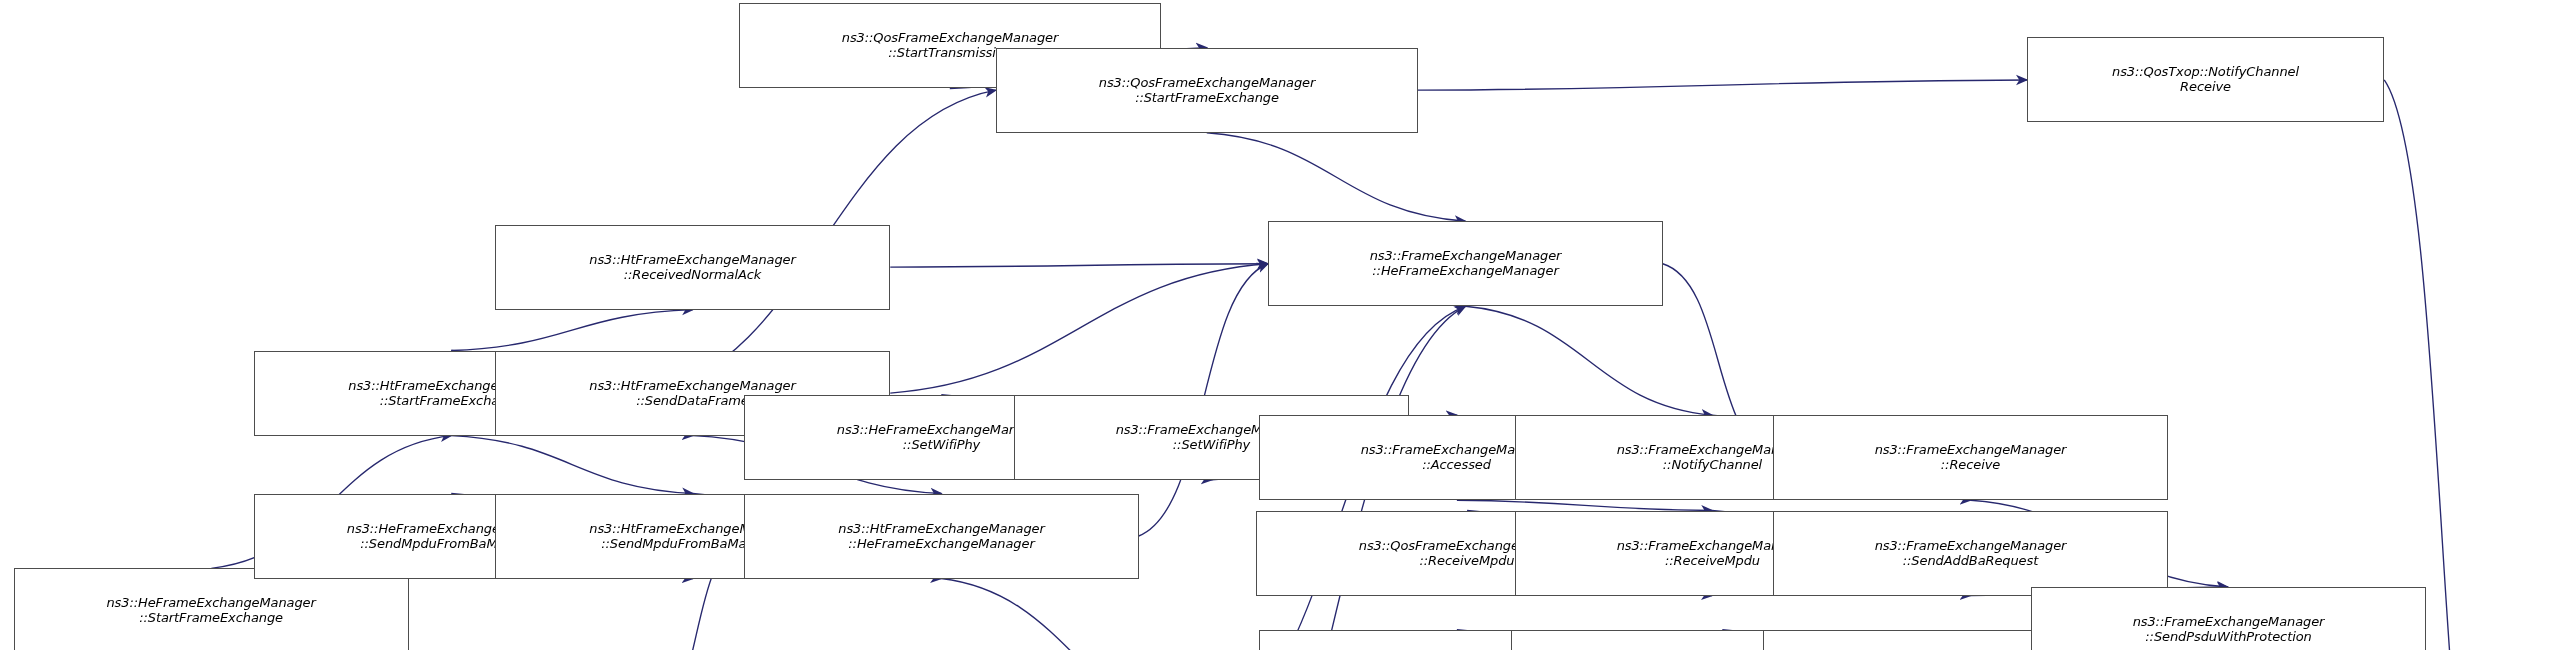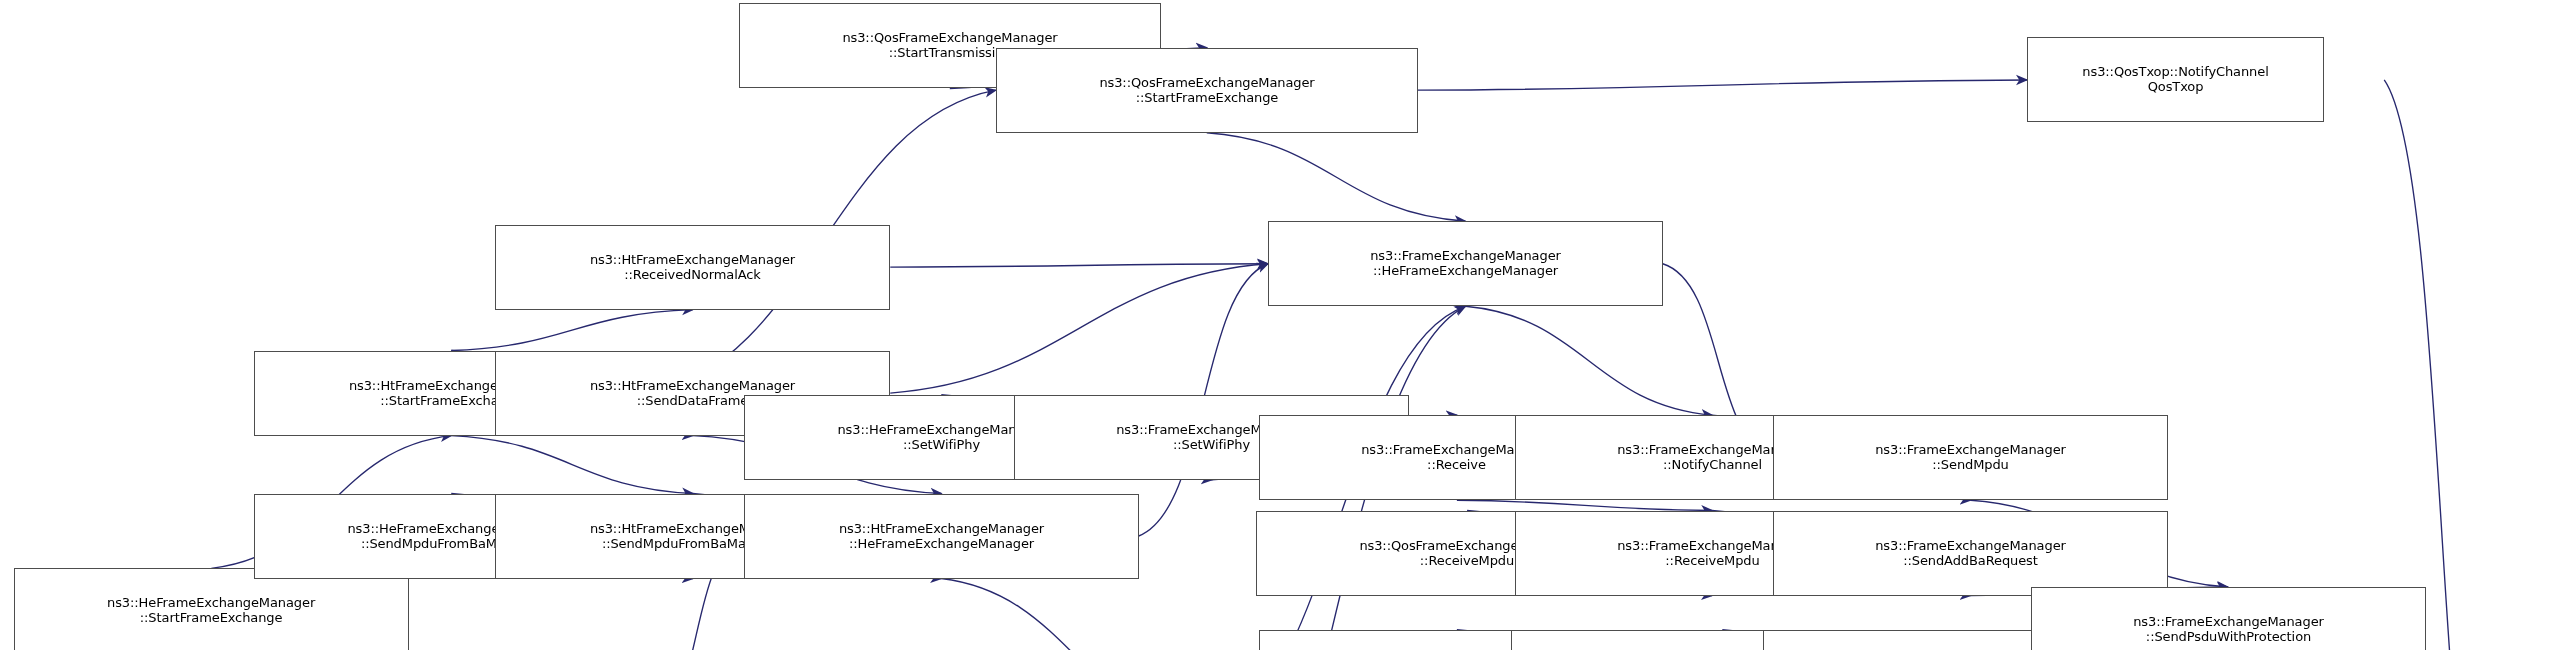--- a/index.html
+++ b/index.html
@@ -30,20 +30,21 @@
     color: #000000;
     display: flex;
     flex-direction: column;
     align-items: center;
     justify-content: center;
     text-align: center;
     line-height: 1.12;
     font-size: 13px;
     white-space: nowrap;
     letter-spacing: -0.1px;
+    font-style: italic;
   }
   .node .l1, .node .l2 {
     display: block;
   }
 </style>
 <title>ns3::Txop::NotifyChannelAccessed caller graph</title></head>
 <body>
 
 <div id="canvas">
   <svg id="edges" viewBox="0 0 3027 764" xmlns="http://www.w3.org/2000/svg">
@@ -142,48 +143,48 @@
       <div class="node" style="left: 1014px; top: 395px; width: 395px; height: 85px;">
         <span class="l1">ns3::FrameExchangeManager</span>
         <span class="l2">::SetWifiPhy</span>
       </div>
       <div class="node" style="left: 1268px; top: 221px; width: 395px; height: 85px;">
         <span class="l1">ns3::FrameExchangeManager</span>
         <span class="l2">::HeFrameExchangeManager</span>
       </div>
       <div class="node" style="left: 1259px; top: 415px; width: 395px; height: 85px;">
         <span class="l1">ns3::FrameExchangeManager</span>
-        <span class="l2">::Receive</span>
+        <span class="l2">::Accessed</span>
       </div>
       <div class="node" style="left: 1256px; top: 511px; width: 422px; height: 85px;">
         <span class="l1">ns3::QosFrameExchangeManager</span>
         <span class="l2">::ReceiveMpdu</span>
       </div>
       <div class="node" style="left: 1259px; top: 630px; width: 395px; height: 85px;"></div>
       <div class="node" style="left: 1515px; top: 415px; width: 395px; height: 85px;">
         <span class="l1">ns3::FrameExchangeManager</span>
         <span class="l2">::NotifyChannel</span>
       </div>
       <div class="node" style="left: 1515px; top: 511px; width: 395px; height: 85px;">
         <span class="l1">ns3::FrameExchangeManager</span>
         <span class="l2">::ReceiveMpdu</span>
       </div>
       <div class="node" style="left: 1511px; top: 630px; width: 422px; height: 85px;"></div>
       <div class="node" style="left: 1773px; top: 415px; width: 395px; height: 85px;">
         <span class="l1">ns3::FrameExchangeManager</span>
-        <span class="l2">::SendMpdu</span>
+        <span class="l2">::Receive</span>
       </div>
       <div class="node" style="left: 1773px; top: 511px; width: 395px; height: 85px;">
         <span class="l1">ns3::FrameExchangeManager</span>
         <span class="l2">::SendAddBaRequest</span>
       </div>
       <div class="node" style="left: 1763px; top: 630px; width: 422px; height: 85px;"></div>
       <div class="node" style="left: 2031px; top: 587px; width: 395px; height: 85px;">
         <span class="l1">ns3::FrameExchangeManager</span>
         <span class="l2">::SendPsduWithProtection</span>
       </div>
-      <div class="node" style="left: 2027px; top: 37px; width: 297px; height: 85px;">
+      <div class="node" style="left: 2027px; top: 37px; width: 357px; height: 85px;">
         <span class="l1">ns3::QosTxop::NotifyChannel</span>
-        <span class="l2">QosTxop</span>
+        <span class="l2">Receive</span>
       </div>
     </div>
 </div>
 
 
 </body></html>

